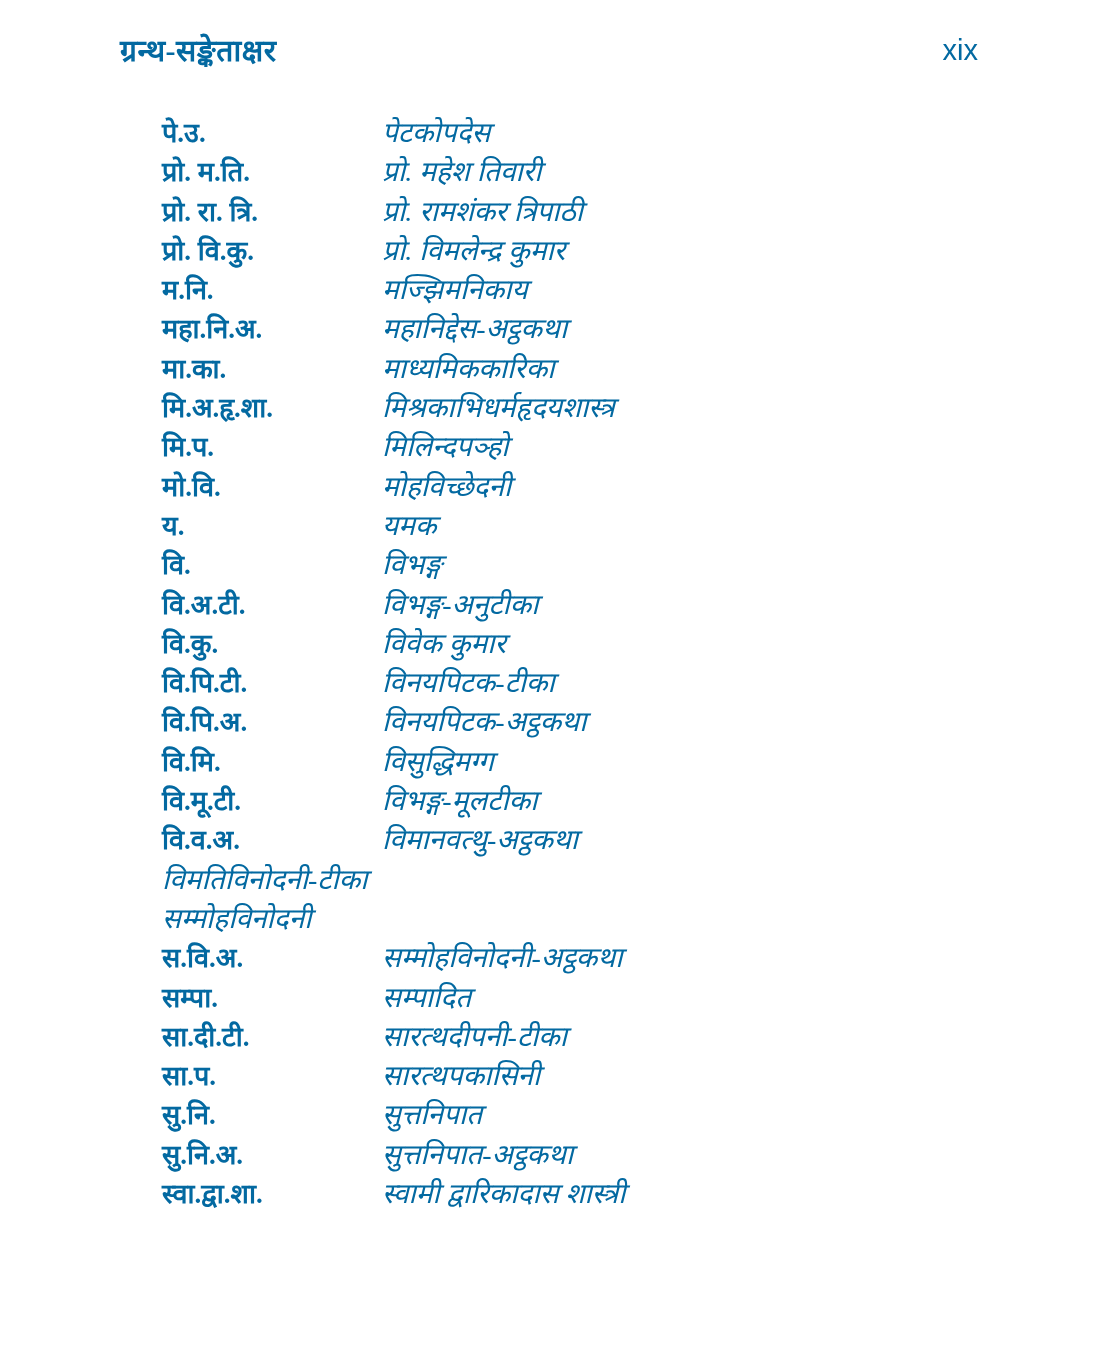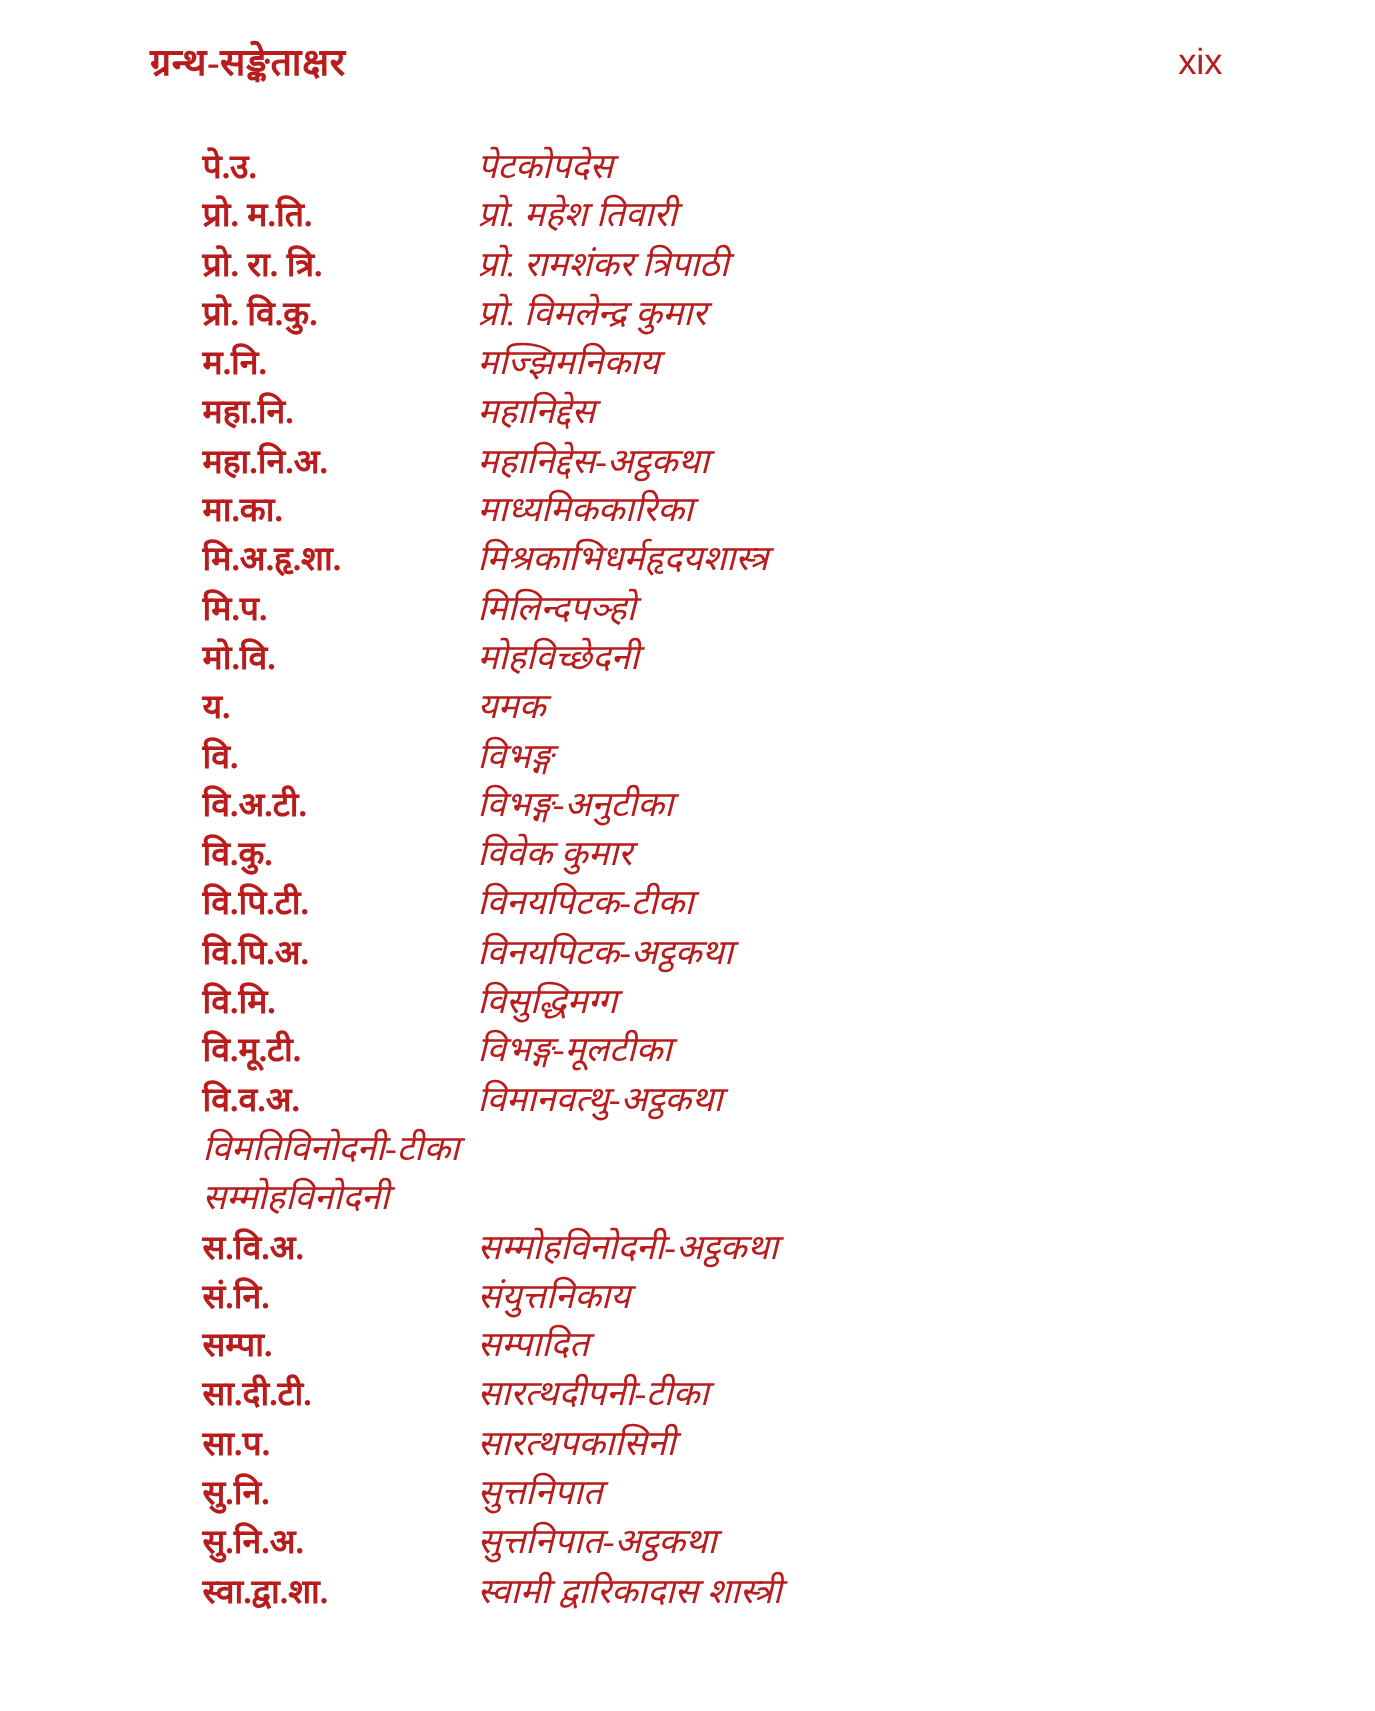--- a/index.html
+++ b/index.html
@@ -6,21 +6,21 @@
     margin: 0;
     padding: 0;
     background: #e8e8e8;
   }
   .page {
     position: relative;
     width: 1100px;
     height: 1369px;
     margin: 0 auto;
     background: #ffffff;
-    color: #b91c1c;
+    color: #0369a1;
     font-family: "Liberation Serif", "DejaVu Serif", serif;
     overflow: hidden;
   }
   .header {
     position: absolute;
     top: 34px;
     left: 120px;
     right: 122px;
     display: flex;
     justify-content: space-between;
@@ -89,24 +89,20 @@
     <div class="row">
       <span class="abbr">प्रो. वि.कु.</span>
       <span class="full">प्रो. विमलेन्द्र कुमार</span>
     </div>
 
     <div class="row">
       <span class="abbr">म.नि.</span>
       <span class="full">मज्झिमनिकाय</span>
     </div>
 
-    <div class="row">
-      <span class="abbr">महा.नि.</span>
-      <span class="full">महानिद्देस</span>
-    </div>
 
     <div class="row">
       <span class="abbr">महा.नि.अ.</span>
       <span class="full">महानिद्देस-अट्ठकथा</span>
     </div>
 
     <div class="row">
       <span class="abbr">मा.का.</span>
       <span class="full">माध्यमिककारिका</span>
     </div>
@@ -177,24 +173,20 @@
 
     <div class="row">
       <span class="full">सम्मोहविनोदनी</span>
     </div>
 
     <div class="row">
       <span class="abbr">स.वि.अ.</span>
       <span class="full">सम्मोहविनोदनी-अट्ठकथा</span>
     </div>
 
-    <div class="row">
-      <span class="abbr">सं.नि.</span>
-      <span class="full">संयुत्तनिकाय</span>
-    </div>
 
     <div class="row">
       <span class="abbr">सम्पा.</span>
       <span class="full">सम्पादित</span>
     </div>
 
     <div class="row">
       <span class="abbr">सा.दी.टी.</span>
       <span class="full">सारत्थदीपनी-टीका</span>
     </div>

